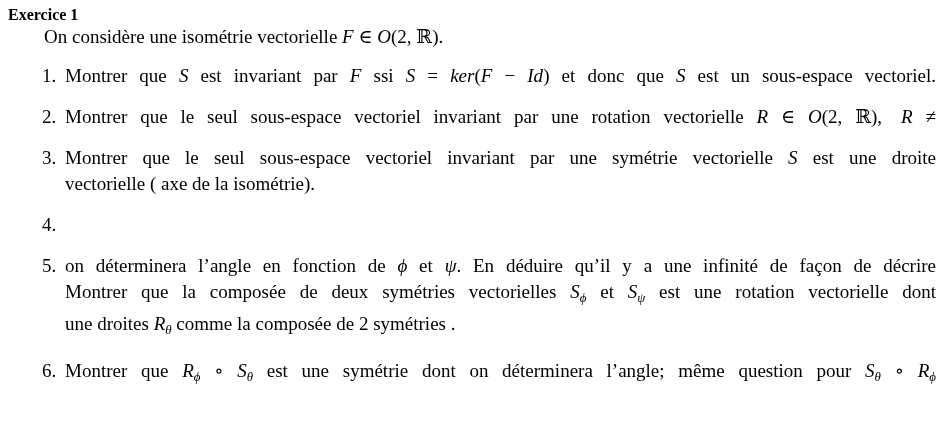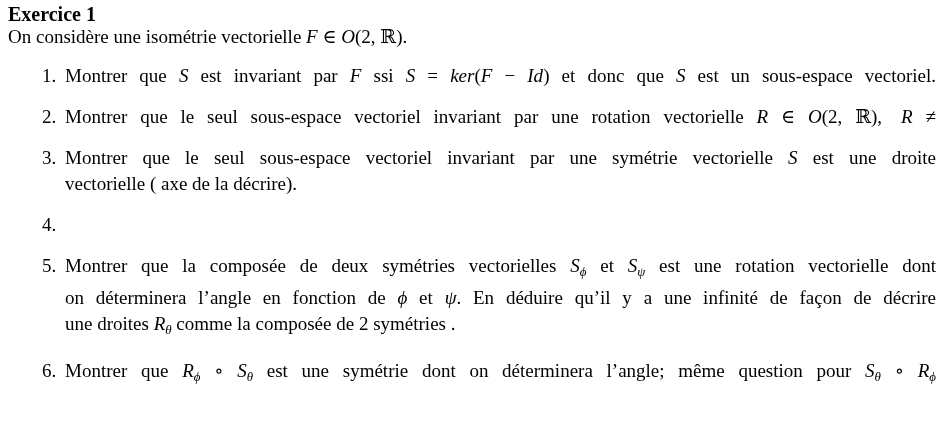--- a/index.html
+++ b/index.html
@@ -15,25 +15,26 @@
   .page {
     font-family: "Liberation Serif", "DejaVu Serif", serif;
     font-size: 19px;
     color: #000000;
     padding: 4px 7px 0 8px;
     box-sizing: border-box;
     width: 943px;
   }
   .title {
     font-weight: bold;
-    font-size: 20px;
+    font-size: 16px;
     line-height: 21px;
   }
   .intro {
     line-height: 23px;
+    margin-left: 36px;
   }
   .items {
     list-style: none;
     margin: 0;
     padding: 0;
   }
   .item {
     display: flex;
     margin-top: 15px;
     margin-left: 34px;
@@ -77,35 +78,35 @@
     <span class="num">2.</span>
     <span class="content">
           <div class="line just"><span>Montrer que le seul sous-espace vectoriel invariant par une rotation vectorielle </span><span class="i">R</span><span> ∈ </span><span class="i">O</span><span>(2, ℝ),</span><span> </span><span class="i">R</span><span> ≠</span></div>
         </span>
   </li>
 
   <li class="item">
     <span class="num">3.</span>
     <span class="content">
           <div class="line just"><span>Montrer que le seul sous-espace vectoriel invariant par une symétrie vectorielle </span><span class="i">S</span><span> est une droite</span></div>
-          <div class="line"><span>vectorielle ( axe de la décrire).</span></div>
+          <div class="line"><span>vectorielle ( axe de la isométrie).</span></div>
         </span>
   </li>
 
   <li class="item">
     <span class="num">4.</span>
     <span class="content">
         </span>
   </li>
 
   <li class="item">
     <span class="num">5.</span>
     <span class="content">
+          <div class="line just"><span>on déterminera l’angle en fonction de </span><span class="i">ϕ</span><span> et </span><span class="i">ψ</span><span>. En déduire qu’il y a une infinité de façon de décrire</span></div>
           <div class="line just"><span>Montrer que la composée de deux symétries vectorielles </span><span class="i">S</span><span class="sub">ϕ</span><span> et </span><span class="i">S</span><span class="sub">ψ</span><span> est une rotation vectorielle dont</span></div>
-          <div class="line just"><span>on déterminera l’angle en fonction de </span><span class="i">ϕ</span><span> et </span><span class="i">ψ</span><span>. En déduire qu’il y a une infinité de façon de décrire</span></div>
           <div class="line"><span>une droites </span><span class="i">R</span><span class="sub">θ</span><span> comme la composée de 2 symétries .</span></div>
         </span>
   </li>
 
   <li class="item">
     <span class="num">6.</span>
     <span class="content">
           <div class="line just"><span>Montrer que </span><span class="i">R</span><span class="sub">ϕ</span><span> ∘ </span><span class="i">S</span><span class="sub">θ</span><span> est une symétrie dont on déterminera l’angle; même question pour </span><span class="i">S</span><span class="sub">θ</span><span> ∘ </span><span class="i">R</span><span class="sub">ϕ</span></div>
         </span>
   </li>

